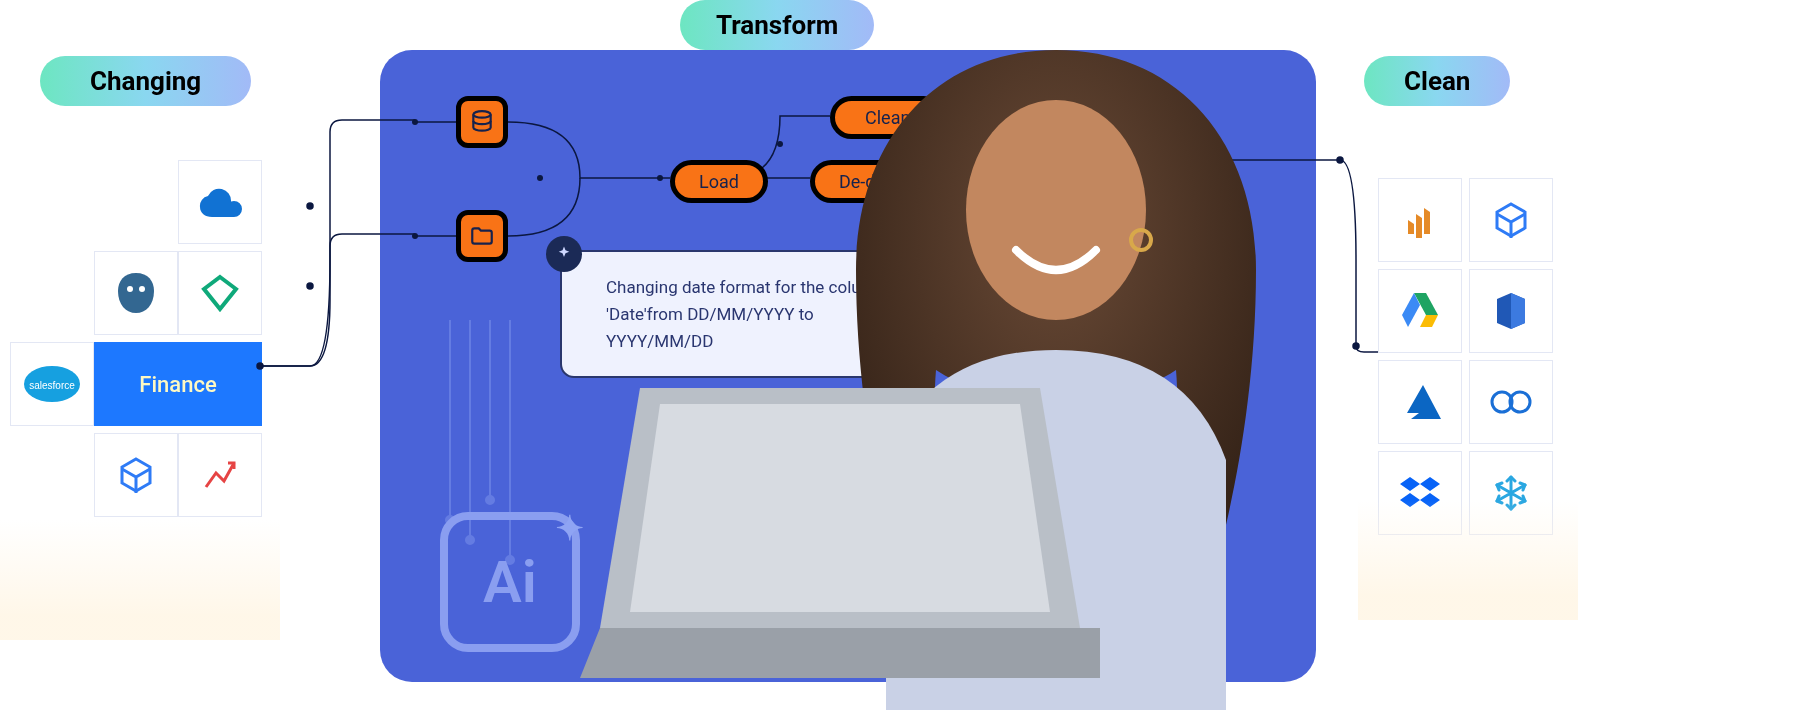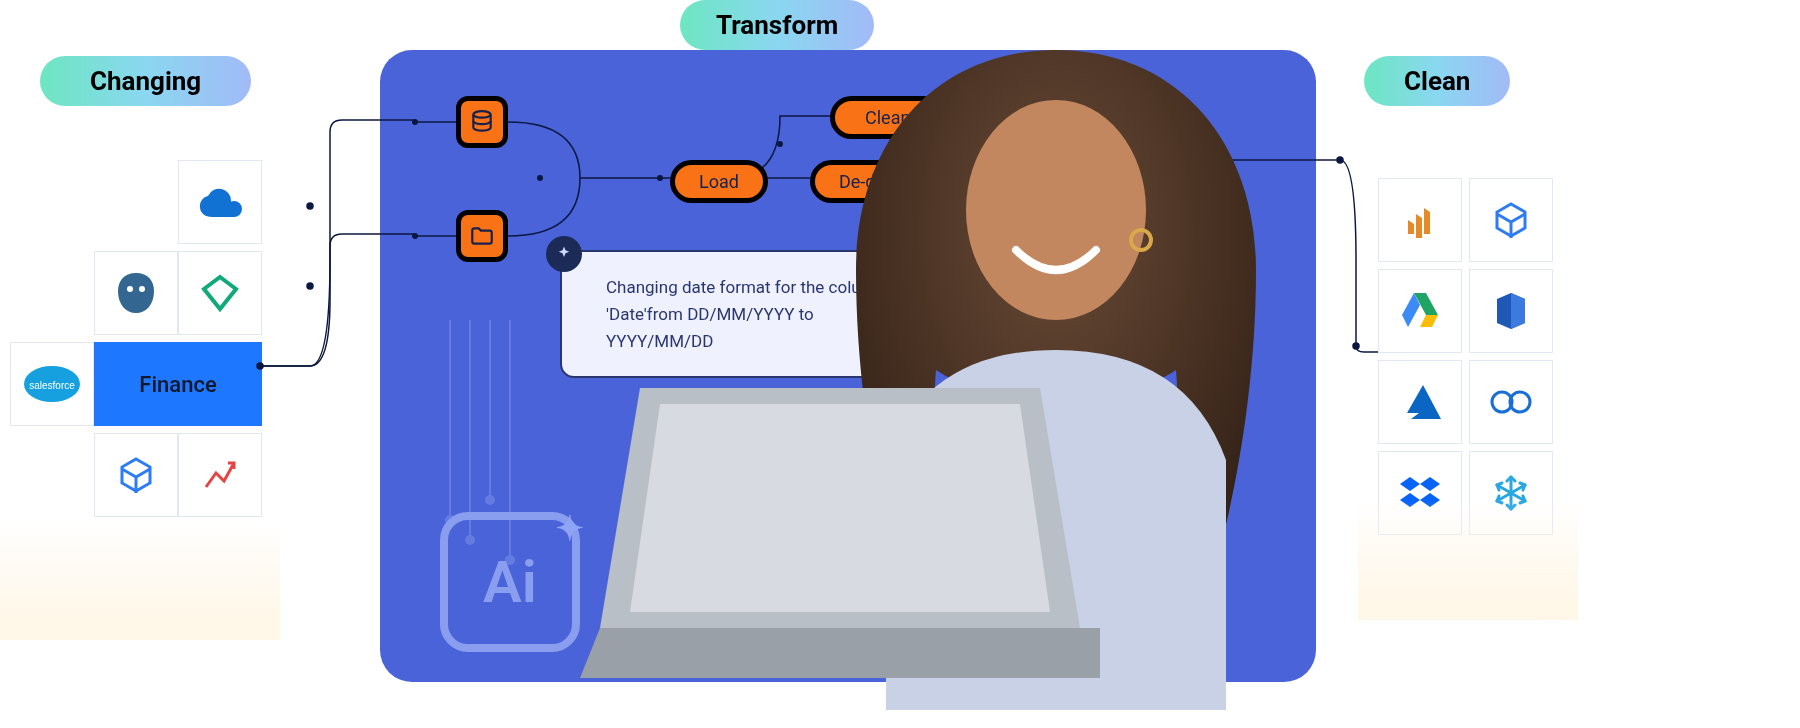--- a/index.html
+++ b/index.html
@@ -149,21 +149,21 @@
     gap: 7px;
   }
   .cell {
     width: 84px; height: 84px;
     background: #fff;
     border: 1px solid #e3e7f4;
     display:flex; align-items:center; justify-content:center;
     font-size: 34px;
   }
   .cell.wide { width: 168px; }
-  .cell.blue { background:#1d78ff; color:#0f172a; border-color:#1d78ff; font-size:22px; font-weight:500;}
+  .cell.blue { background:#1d78ff; color:#fef9c3; border-color:#1d78ff; font-size:22px; font-weight:500;}
   
   #extract-grid { left: 10px; top: 160px; width: 260px; }
   #extract-grid .row { display:flex; }
   .row.offset1 { margin-left: 168px; } 
   .row.offset2 { margin-left: 84px; }
   .row.offset0 { margin-left: 0px; }
 
   
   #load-grid { left: 1378px; top: 178px; grid-template-columns: repeat(2,84px); }
   

